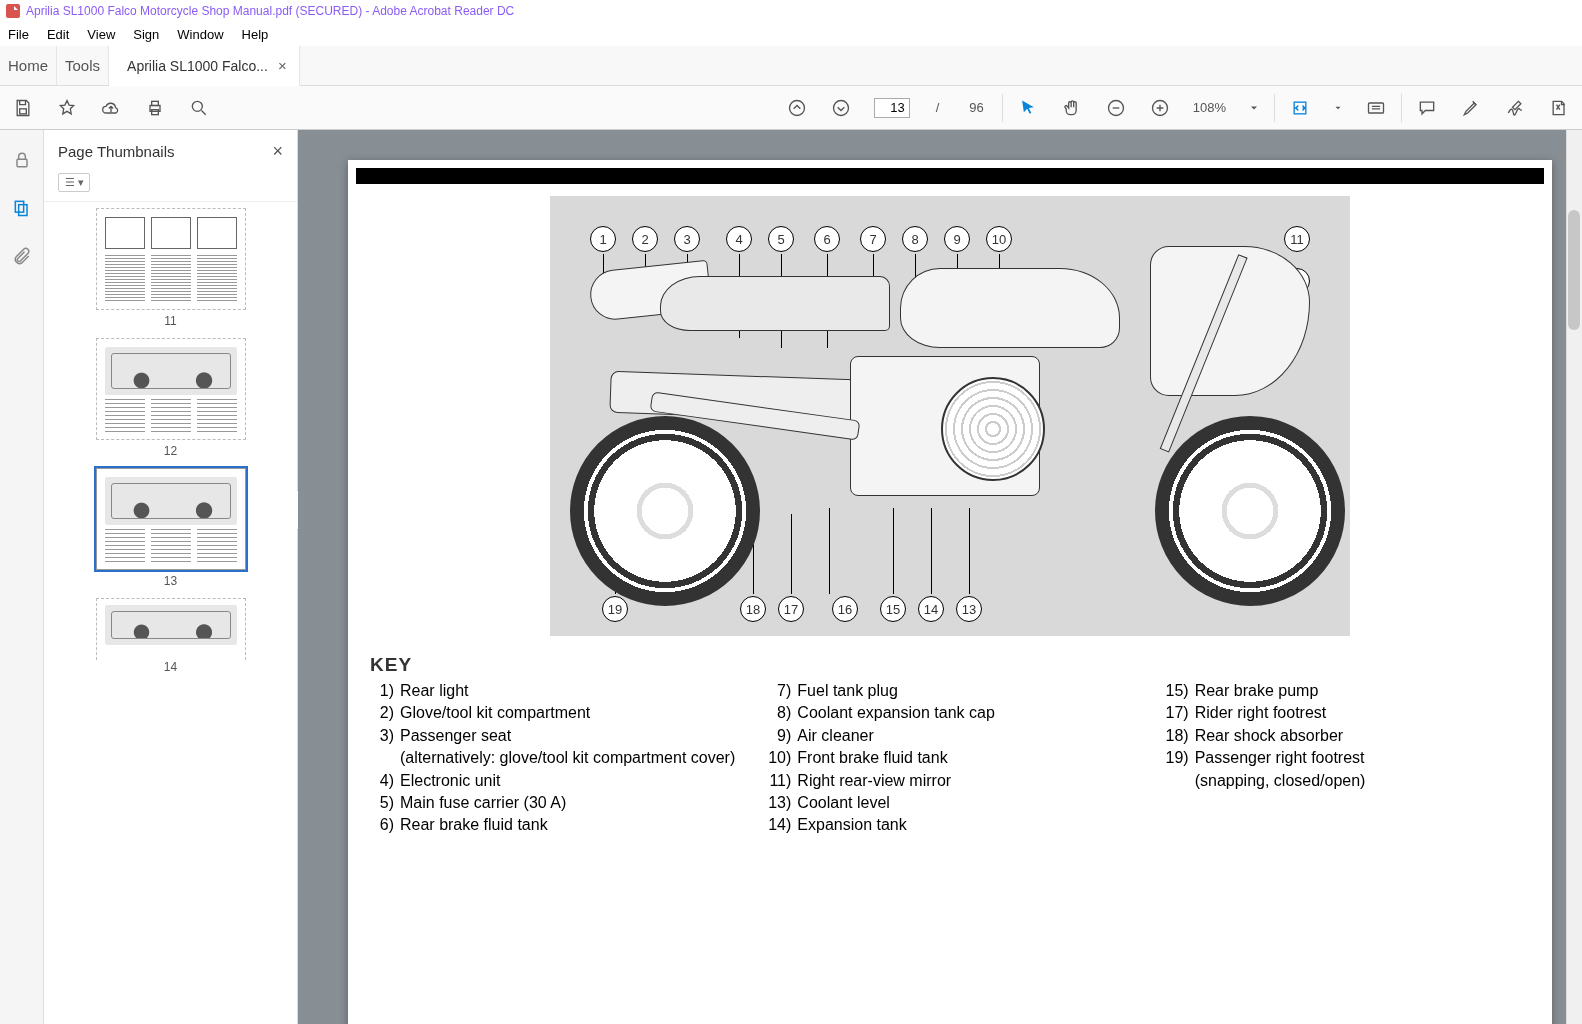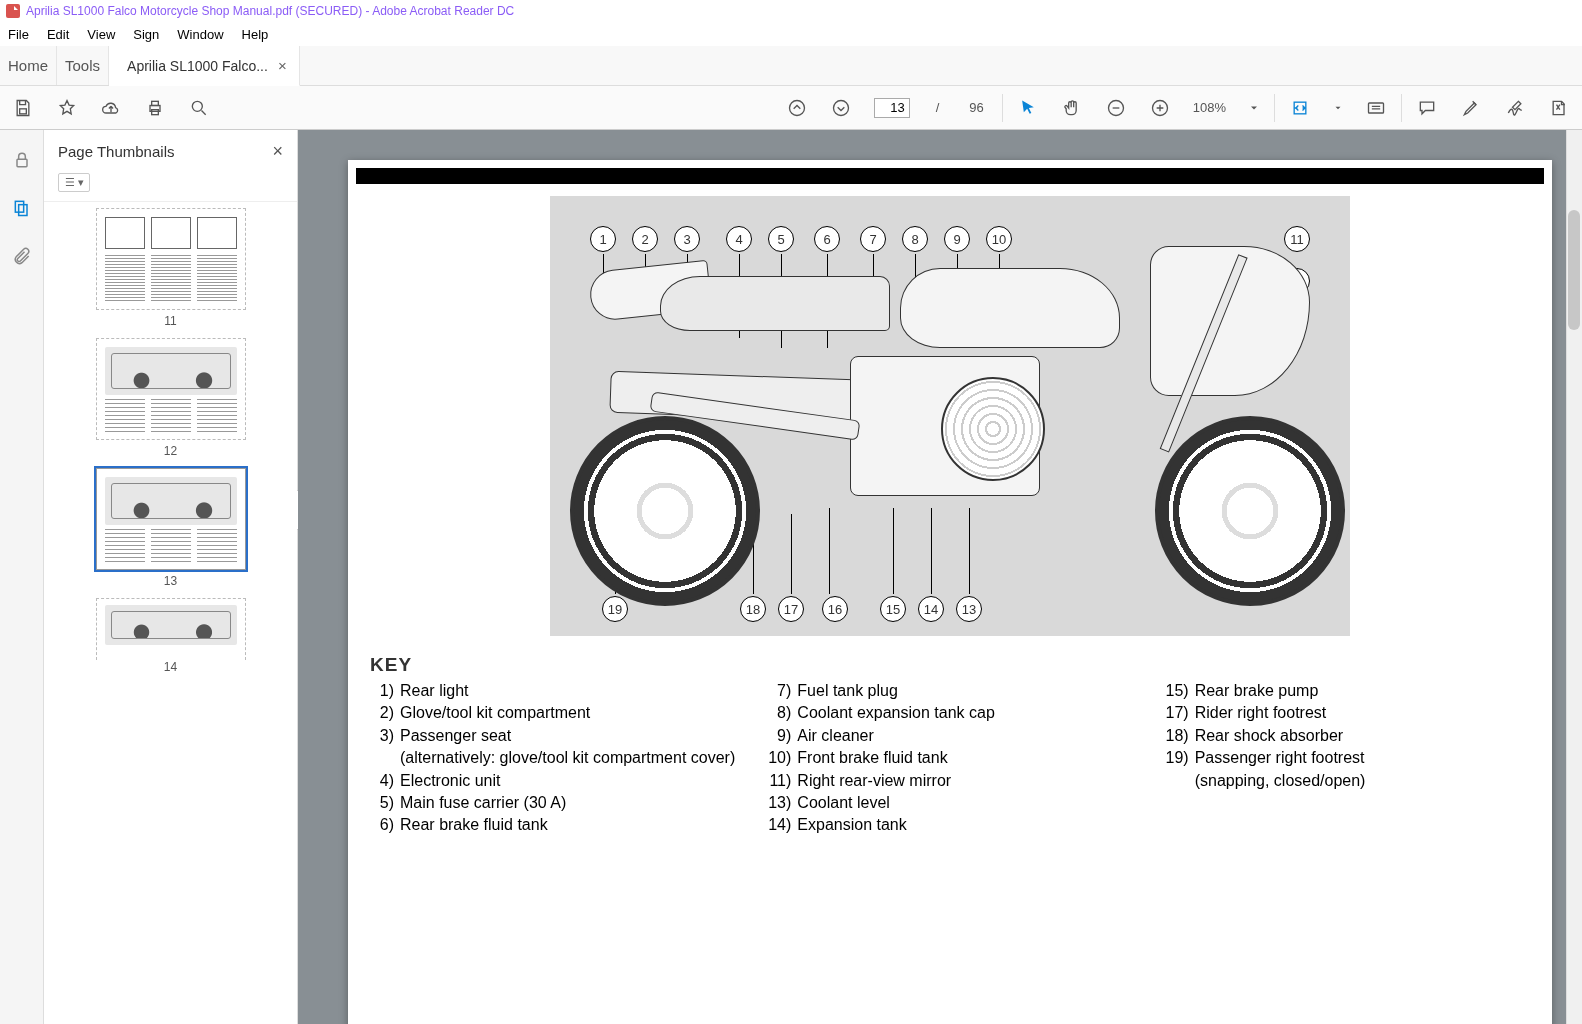--- a/index.html
+++ b/index.html
@@ -364,21 +364,21 @@
         <div class="callout-line" style="left:231px;top:58px; width:1px; height:94px"></div>
         <div class="callout-line" style="left:277px;top:58px; width:1px; height:94px"></div>
         <div class="callout-line" style="left:323px;top:58px; width:1px; height:50px"></div>
         <div class="callout-line" style="left:365px;top:58px; width:1px; height:60px"></div>
         <div class="callout-line" style="left:407px;top:58px; width:1px; height:74px"></div>
         <div class="callout-line" style="left:449px;top:58px; width:1px; height:50px"></div>
 
         <div class="cnum" style="left:52px; bottom:14px">19</div>
         <div class="cnum" style="left:190px;bottom:14px">18</div>
         <div class="cnum" style="left:228px;bottom:14px">17</div>
-        <div class="cnum" style="left:272px;bottom:14px">16</div>
+        <div class="cnum" style="left:282px;bottom:14px">16</div>
         <div class="cnum" style="left:330px;bottom:14px">15</div>
         <div class="cnum" style="left:368px;bottom:14px">14</div>
         <div class="cnum" style="left:406px;bottom:14px">13</div>
         <div class="callout-line" style="left:65px; bottom:42px; width:1px; height:60px"></div>
         <div class="callout-line" style="left:203px;bottom:42px; width:1px; height:80px"></div>
         <div class="callout-line" style="left:241px;bottom:42px; width:1px; height:80px"></div>
         <div class="callout-line" style="left:279px;bottom:42px; width:1px; height:86px"></div>
         <div class="callout-line" style="left:343px;bottom:42px; width:1px; height:86px"></div>
         <div class="callout-line" style="left:381px;bottom:42px; width:1px; height:86px"></div>
         <div class="callout-line" style="left:419px;bottom:42px; width:1px; height:86px"></div>

